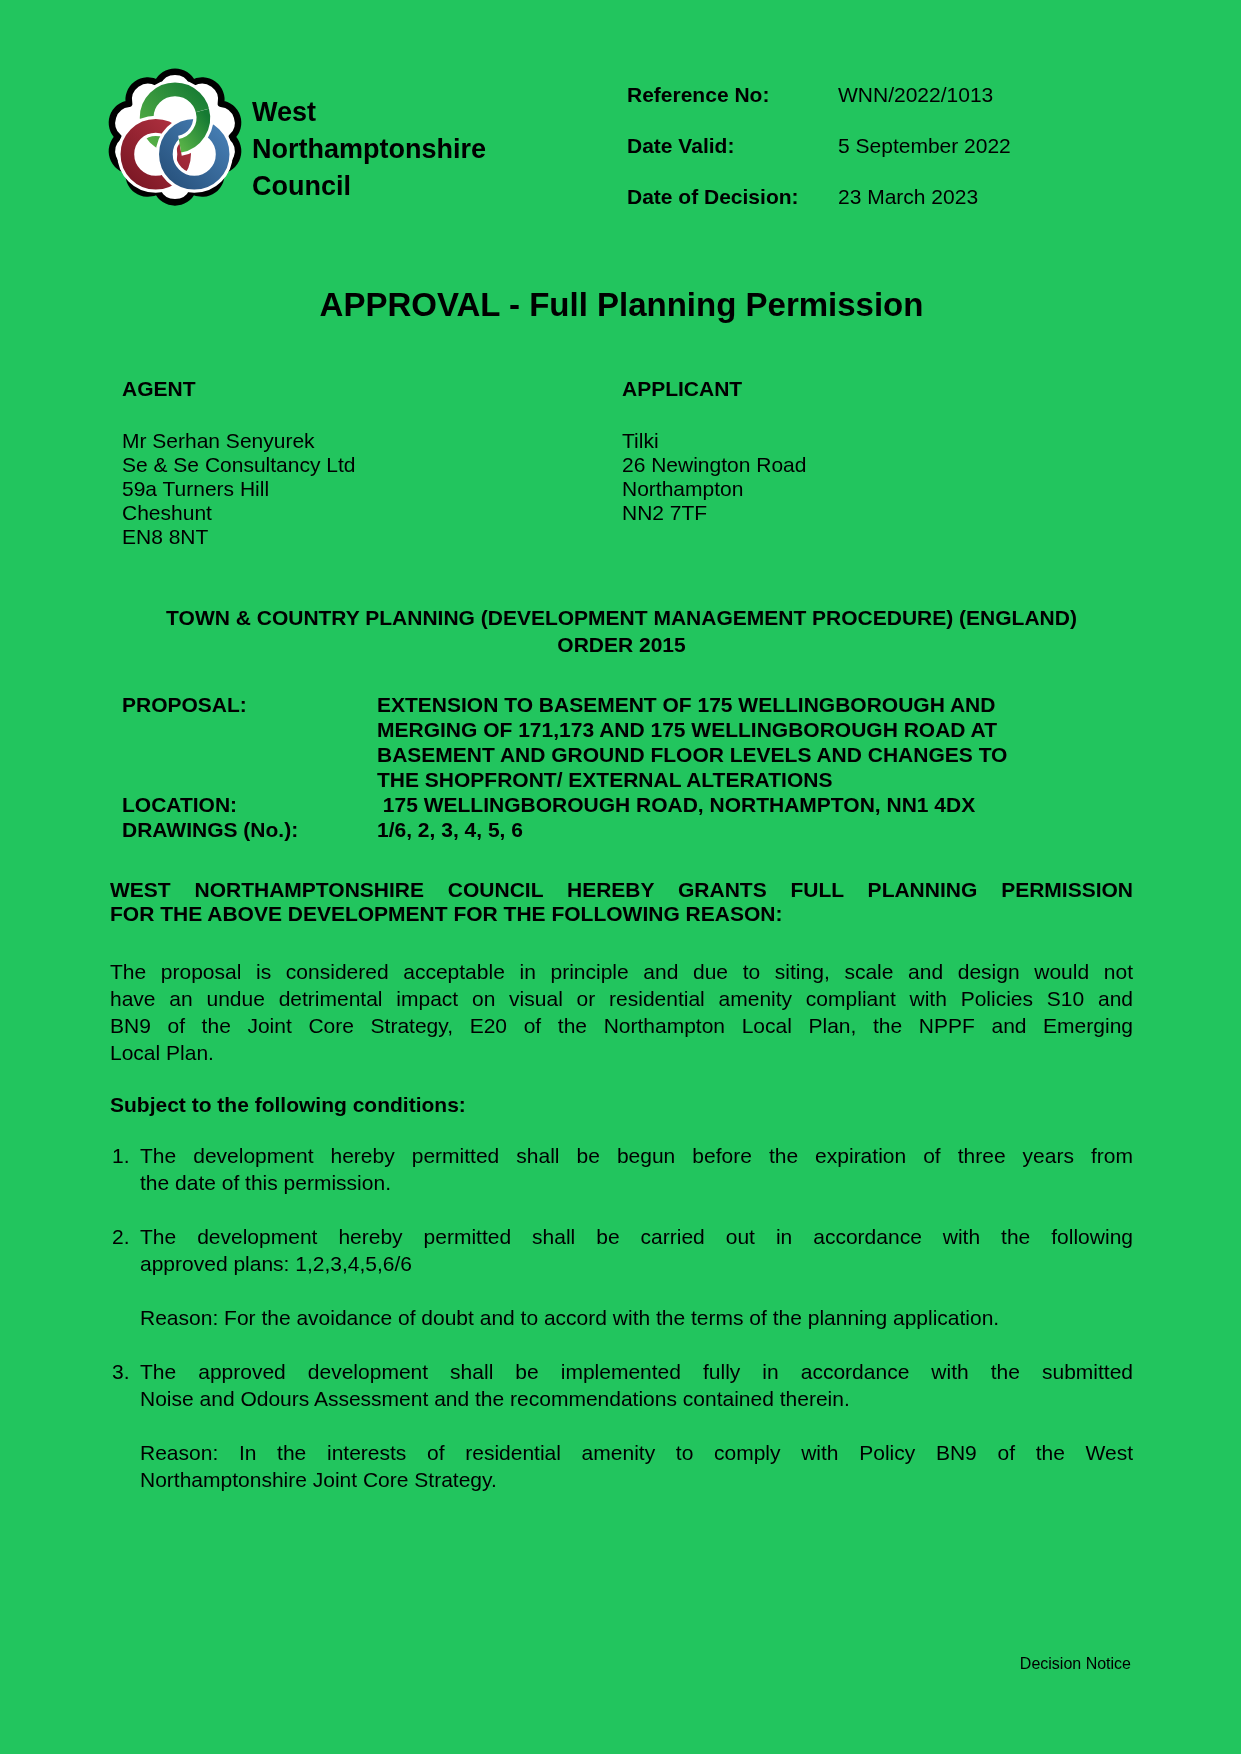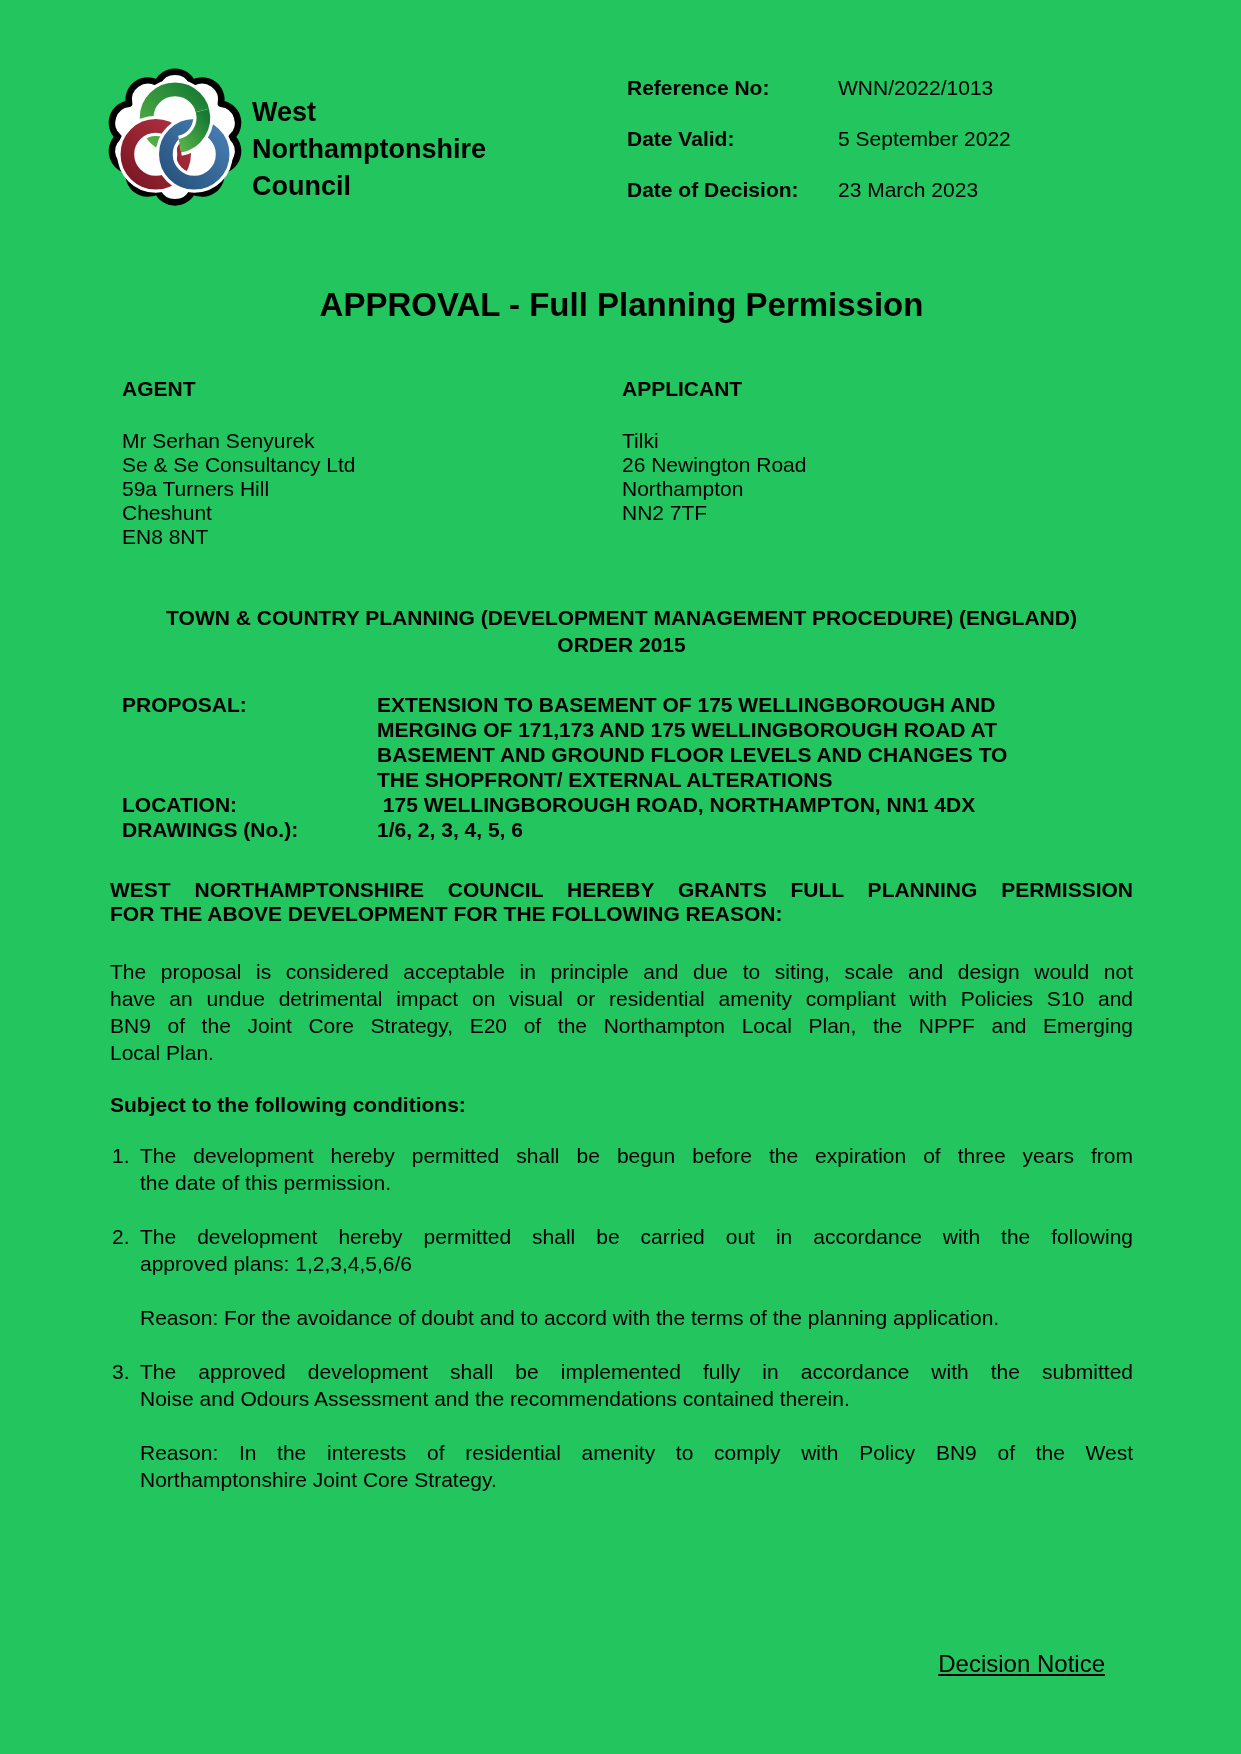--- a/index.html
+++ b/index.html
@@ -2,21 +2,21 @@
 <html><head>
 <meta charset="utf-8">
 <style>
   html,body{margin:0;padding:0;background:#ffffff;}
   body{font-family:"Liberation Sans", sans-serif;color:#000;}
   .page{position:relative;width:1241px;height:1754px;background:#22c55e;overflow:hidden;}
   .abs{position:absolute;}
   
   .logo{left:104px;top:60px;width:142px;height:150px;}
   .orgname{left:252px;top:94px;font-size:27px;font-weight:bold;line-height:37px;}
-  .meta{left:627px;top:77px;width:505px;}
+  .meta{left:627px;top:84px;width:505px;}
   .meta-row{margin-bottom:29px;height:22px;font-size:21px;line-height:22px;white-space:nowrap;}
   .meta-label{display:inline-block;width:211px;font-weight:bold;}
   
   .doc-title{left:110px;top:284px;width:1023px;text-align:center;font-size:33px;font-weight:bold;line-height:42px;}
   
   .party{top:378px;width:420px;}
   .party-agent{left:122px;}
   .party-applicant{left:622px;}
   .party-heading{font-size:21px;font-weight:bold;line-height:22px;margin-bottom:29px;}
   .addr div{font-size:21px;line-height:24px;white-space:pre-wrap;}
@@ -37,21 +37,21 @@
   .reason-para div{line-height:27px;}
   .cond-heading{left:110px;top:1091px;width:1023px;font-size:21px;font-weight:bold;line-height:27px;}
   
   .conditions{left:112px;top:1142px;width:1021px;font-size:21px;}
   .cond-row{display:flex;margin-bottom:27px;}
   .cond-num{width:28px;flex:none;line-height:27px;}
   .cond-body{flex:1;}
   .cond-body div{line-height:27px;}
   .jline{text-align:justify;text-align-last:justify;}
   
-  .footer-label{right:136px;top:1652px;font-size:24px;line-height:24px;text-decoration:underline;}
+  .footer-label{right:110px;top:1652px;font-size:16px;line-height:24px;}
 </style>
 </head>
 <body>
 
 <div class="page">
 
   <div class="abs logo">
     <svg width="142" height="150" viewBox="0 0 140 148">
       <defs>
         <linearGradient id="gGreen" x1="0" y1="1" x2="1" y2="0">

